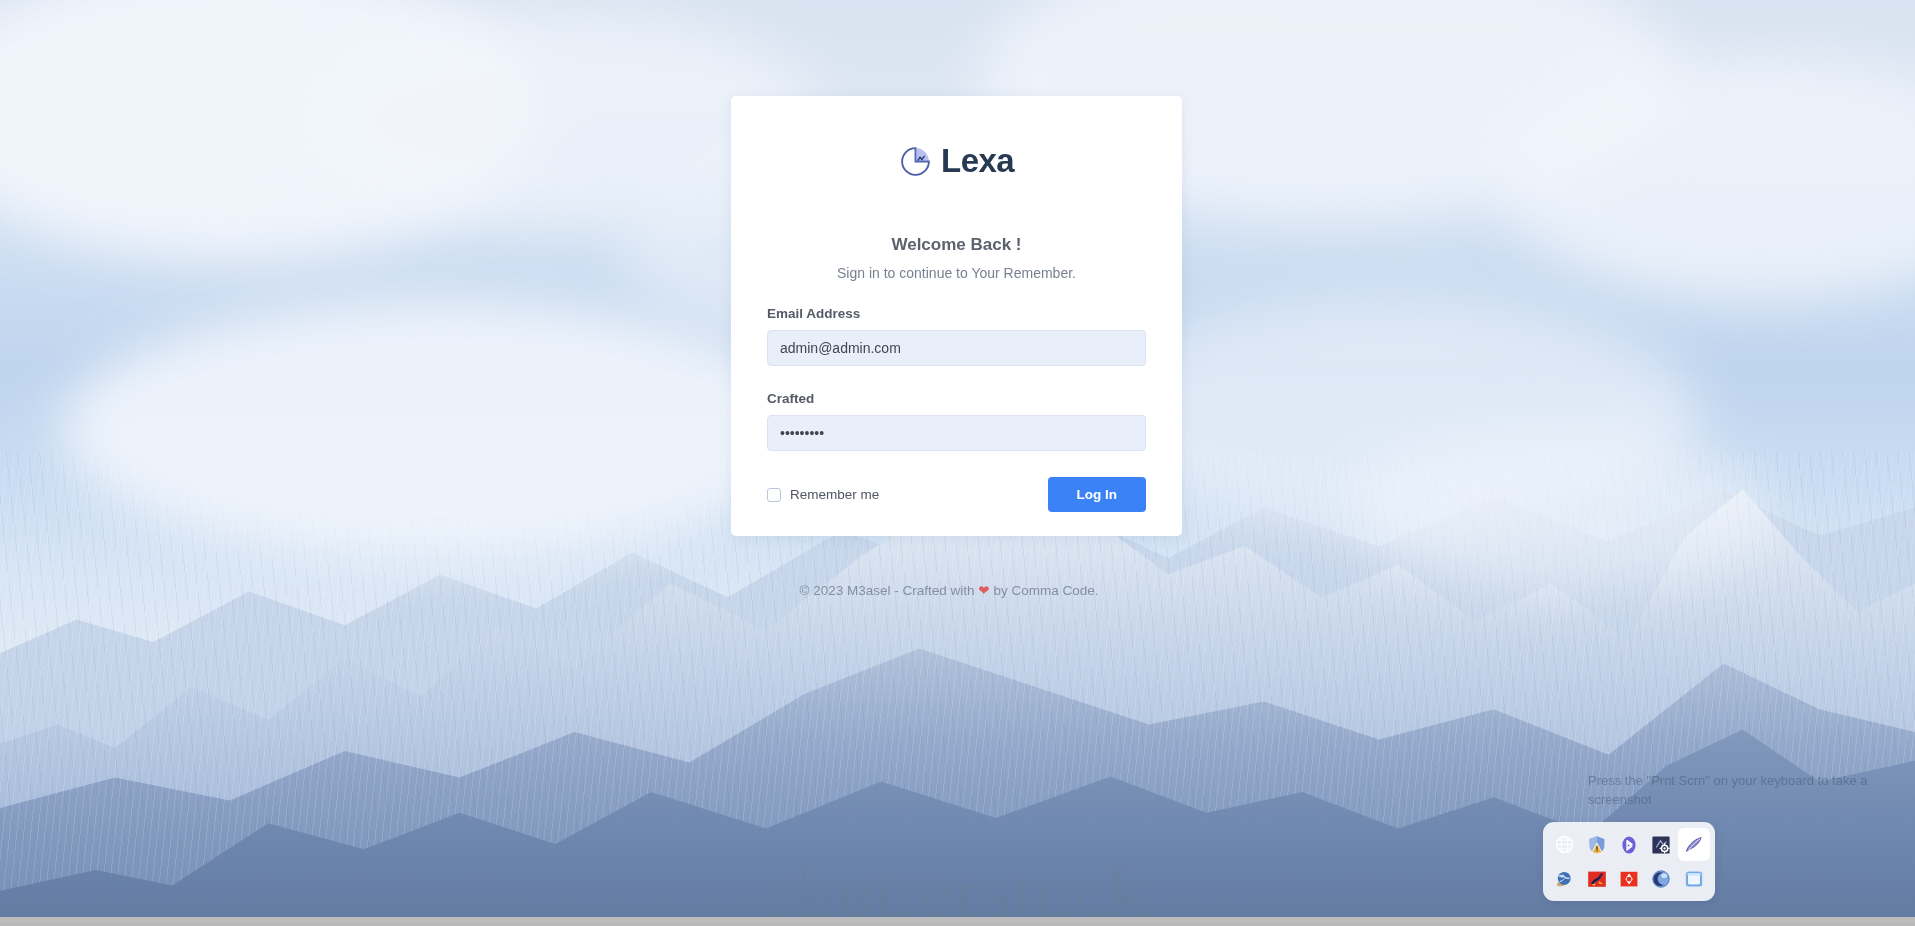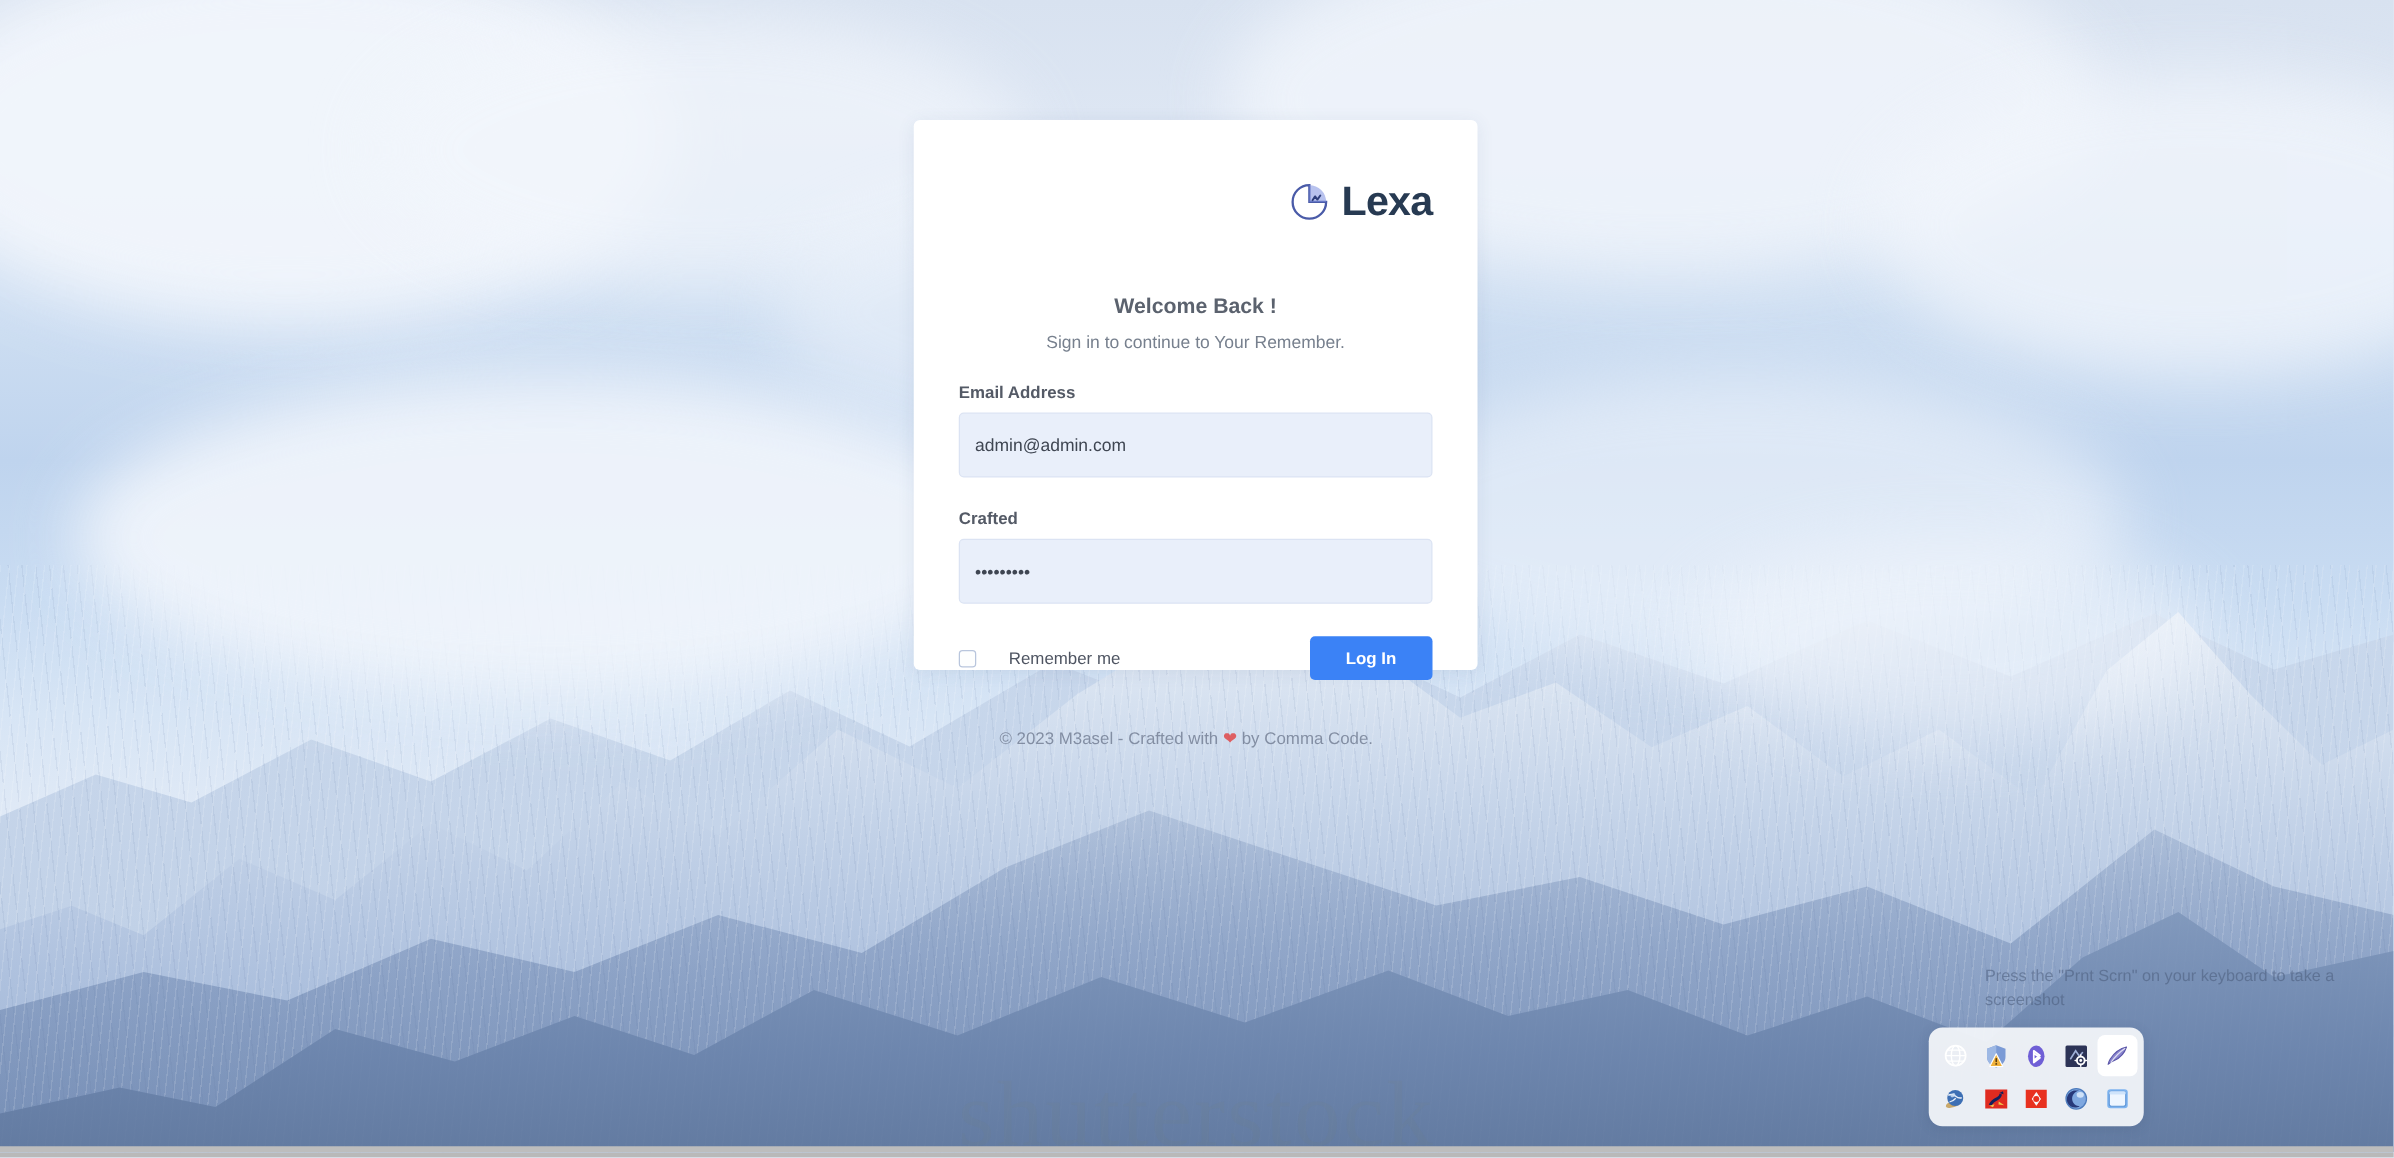--- a/index.html
+++ b/index.html
@@ -148,21 +148,21 @@
     height: 440px;
     background: #ffffff;
     border-radius: 5px;
     box-shadow: 0 2px 14px rgba(70,90,130,.09);
     padding: 36px 36px 0 36px;
   }
 
   .brand {
     display: flex;
     align-items: center;
-    justify-content: flex-end;
+    justify-content: center;
     gap: 9px;
     margin-top: 10px;
   }
   .brand-mark { width: 33px; height: 33px; display:block; }
   .brand-name {
     font-size: 33px;
     font-weight: bold;
     color: #273a52;
     letter-spacing: -0.6px;
   }
@@ -184,42 +184,42 @@
   .field { margin-top: 25px; }
   .field-label {
     display: block;
     font-size: 13.5px;
     font-weight: bold;
     color: #545a66;
     margin-bottom: 9px;
   }
   .field-input {
     width: 100%;
-    height: 52px;
+    height: 36px;
     background: #e9effa;
     border: 1px solid #dbe3f3;
     border-radius: 4px;
     padding: 0 12px;
     font-size: 14px;
     color: #3f4652;
     font-family: "Liberation Sans", sans-serif;
     outline: none;
   }
   .field-input::placeholder { color: #9aa3b3; }
 
   .row-actions {
     margin-top: 26px;
     display: flex;
     align-items: center;
     justify-content: space-between;
   }
   .remember {
     display: flex;
     align-items: center;
-    gap: 26px;
+    gap: 9px;
   }
   .checkbox {
     width: 14px; height: 14px;
     border: 1px solid #b9c6dd;
     border-radius: 3px;
     background: #fdfefe;
     display: inline-block;
     cursor: pointer;
   }
   .remember-label {

